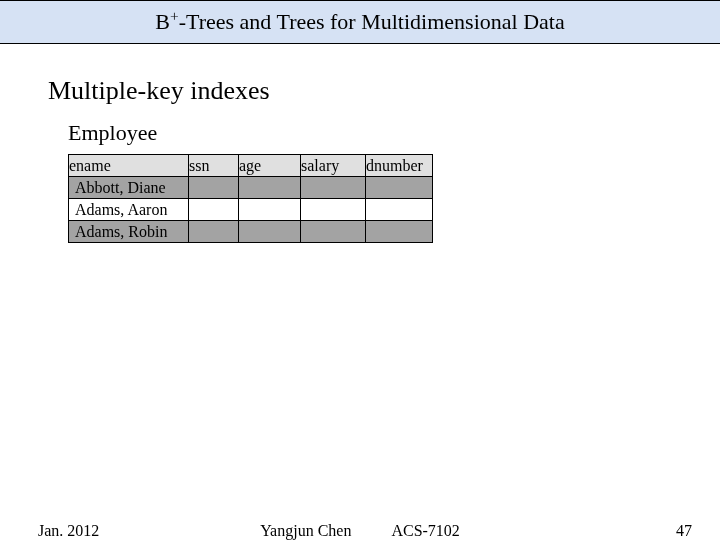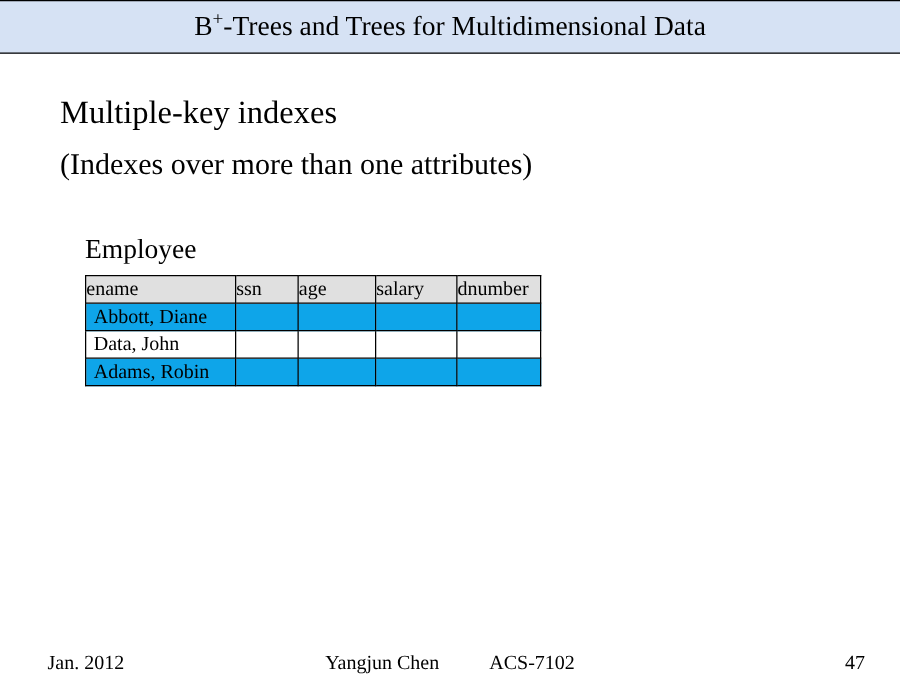--- a/index.html
+++ b/index.html
@@ -43,21 +43,21 @@
   }
   .emp-table th, .emp-table td {
     border: 1px solid #000;
     font-weight: normal;
     font-size: 16px;
     height: 22px;
     text-align: left;
     vertical-align: middle;
   }
   .emp-table th { background: #e0e0e0; }
-  .emp-table .row-even td { background: #0ea5e9; }
+  .emp-table .row-even td { background: #a3a3a3; }
   .emp-table td:first-child { text-align: left; padding-left: 6px; }
   .col-ename { width: 120px; }
   .col-ssn   { width: 50px; }
   .col-age   { width: 62px; }
   .col-salary{ width: 65px; }
   .col-dnum  { width: 67px; }
   .footer {
     position: absolute;
     bottom: 18px;
     left: 0;
@@ -71,21 +71,20 @@
 </style>
 </head>
 <body>
 
 <div class="title-bar">
   <span>B</span><sup>+</sup><span>-Trees and Trees for Multidimensional Data</span>
 </div>
 
 <div class="content">
   <div class="heading">Multiple-key indexes</div>
-  <div class="subheading">(Indexes over more than one attributes)</div>
 
   <div class="table-label">Employee</div>
 
   <table class="emp-table">
     <thead>
       <tr>
         <th class="col-ename">ename</th>
         <th class="col-ssn">ssn</th>
         <th class="col-age">age</th>
         <th class="col-salary">salary</th>
@@ -94,21 +93,21 @@
     </thead>
     <tbody>
       <tr class="row-even">
         <td>Abbott, Diane</td>
         <td></td>
         <td></td>
         <td></td>
         <td></td>
       </tr>
       <tr>
-        <td>Data, John</td>
+        <td>Adams, Aaron</td>
         <td></td>
         <td></td>
         <td></td>
         <td></td>
       </tr>
       <tr class="row-even">
         <td>Adams, Robin</td>
         <td></td>
         <td></td>
         <td></td>

